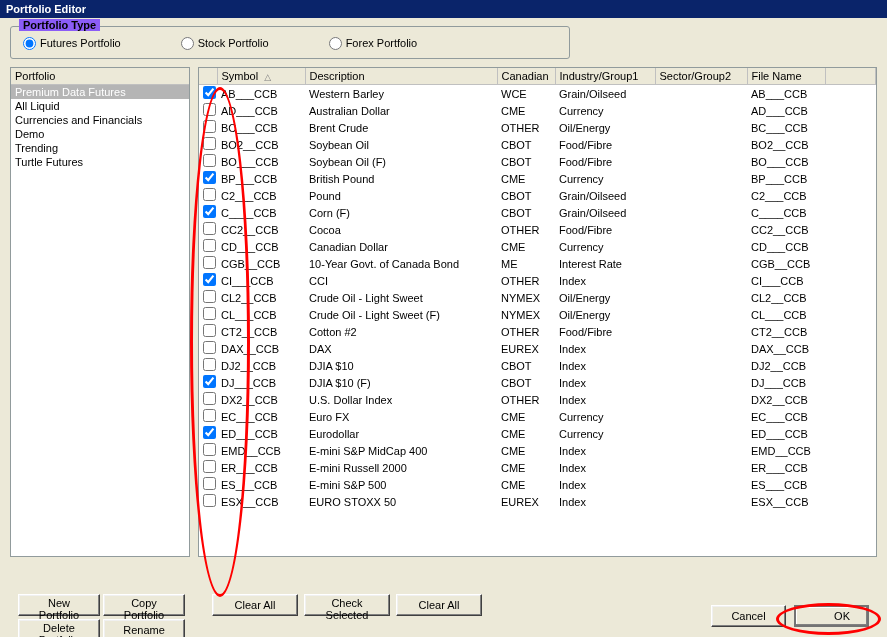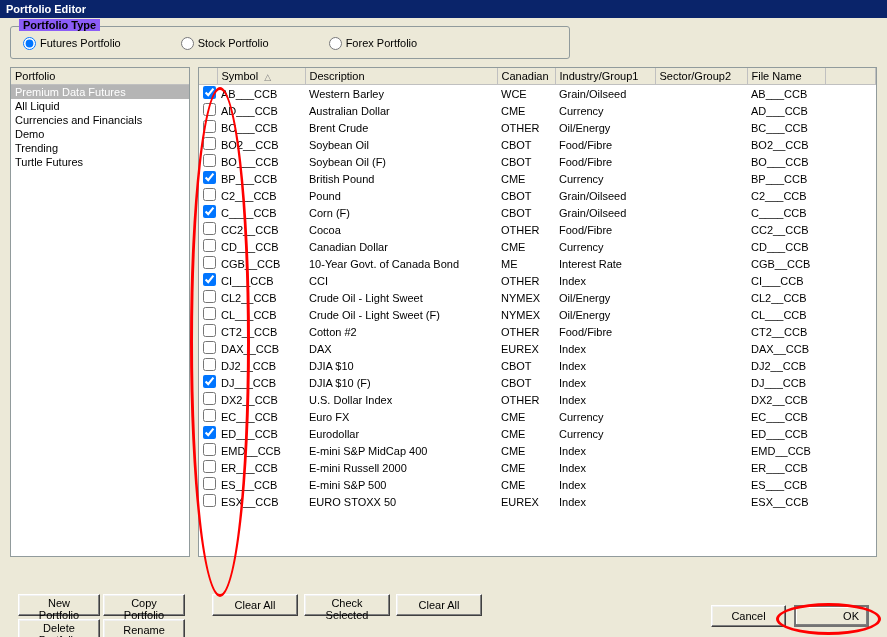--- a/index.html
+++ b/index.html
@@ -124,21 +124,21 @@
   .col-last { width: auto; }
 
   input[type=checkbox] { margin:0; width:13px; height:13px; }
 
   .btn {
     background: #ece9d8;
     border: 1px solid #404040;
     border-top-color: #fff;
     border-left-color: #fff;
     box-shadow: inset -1px -1px 0 #808080, inset 1px 1px 0 #f0f0f0;
-    padding: 2px 8px;
+    padding: 2px 17px;
     font-size: 11px;
     font-family: inherit;
     text-align: center;
     cursor: default;
   }
   .portfolio-btns {
     position: absolute;
     left: 18px;
     top: 594px;
     display: grid;

